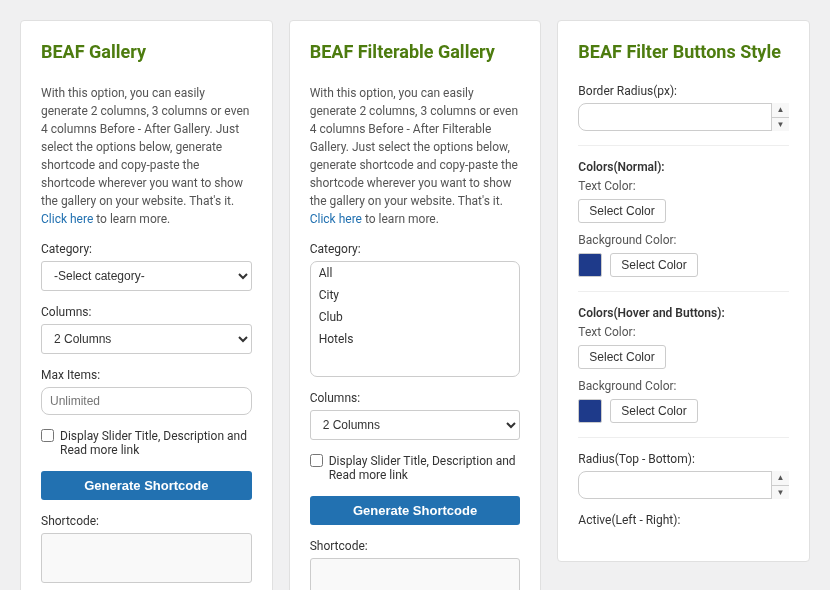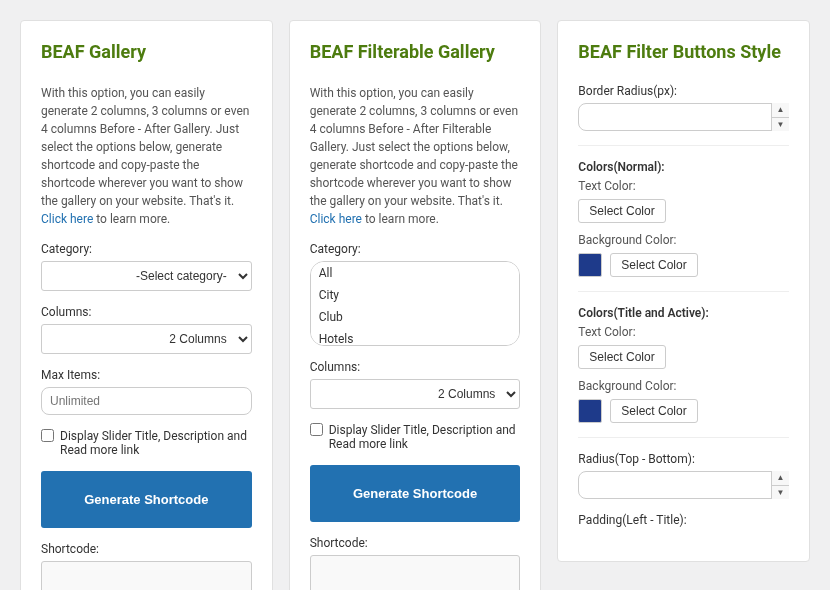--- a/index.html
+++ b/index.html
@@ -50,21 +50,20 @@
     }
     select {
       width: 100%;
       padding: 6px 8px;
       border: 1px solid #ccc;
       border-radius: 3px;
       font-size: 12px;
       background: #fff;
       color: #333;
       cursor: pointer;
-      text-align: right;
     }
     input[type="text"], input[type="number"] {
       width: 100%;
       padding: 6px 8px;
       border: 1px solid #ccc;
       border-radius: 8px;
       font-size: 12px;
       color: #999;
     }
     .checkbox-label {
@@ -73,21 +72,21 @@
       display: flex;
       align-items: flex-start;
       gap: 6px;
       margin-bottom: 14px;
     }
     .btn-generate {
       width: 100%;
       background: #2271b1;
       color: #fff;
       border: none;
-      padding: 21px 12px;
+      padding: 7px 12px;
       border-radius: 3px;
       font-size: 13px;
       font-weight: 600;
       cursor: pointer;
       margin-bottom: 14px;
     }
     .shortcode-label {
       font-size: 12px;
       color: #333;
       margin-bottom: 5px;
@@ -100,22 +99,22 @@
       border-radius: 3px;
       background: #f9f9f9;
       resize: none;
       font-size: 12px;
       padding: 6px 8px;
     }
     
     .multi-select {
       width: 100%;
       border: 1px solid #ccc;
-      border-radius: 14px;
-      height: 85px;
+      border-radius: 7px;
+      height: 116px;
       overflow-y: auto;
       background: #fff;
       font-size: 12px;
     }
     .multi-select-item {
       padding: 4px 8px;
       cursor: pointer;
     }
     
     .right-panel {
@@ -300,21 +299,21 @@
       <span class="sub-label">Background Color:</span>
       <div class="color-row">
         <div class="color-swatch" style="background:#1e3a8a;"></div>
         <button class="btn-select-color">Select Color</button>
       </div>
     </div>
 
     <hr class="section-divider">
 
     <div class="field-group">
-      <label class="field-label" style="font-weight:600;">Colors(Title and Active):</label>
+      <label class="field-label" style="font-weight:600;">Colors(Hover and Buttons):</label>
 
       <span class="sub-label">Text Color:</span>
       <div class="color-row">
         <button class="btn-select-color">Select Color</button>
       </div>
 
       <span class="sub-label">Background Color:</span>
       <div class="color-row">
         <div class="color-swatch" style="background:#1e3a8a;"></div>
         <button class="btn-select-color">Select Color</button>
@@ -328,17 +327,17 @@
       <div class="number-input-wrap">
         <input type="number" value="" style="">
         <div class="number-spinners">
           <button class="spinner-btn">▲</button>
           <button class="spinner-btn">▼</button>
         </div>
       </div>
     </div>
 
     <div class="field-group">
-      <label class="field-label">Padding(Left - Title):</label>
+      <label class="field-label">Active(Left - Right):</label>
     </div>
   </div>
 
 </div>
 
 </body></html>

